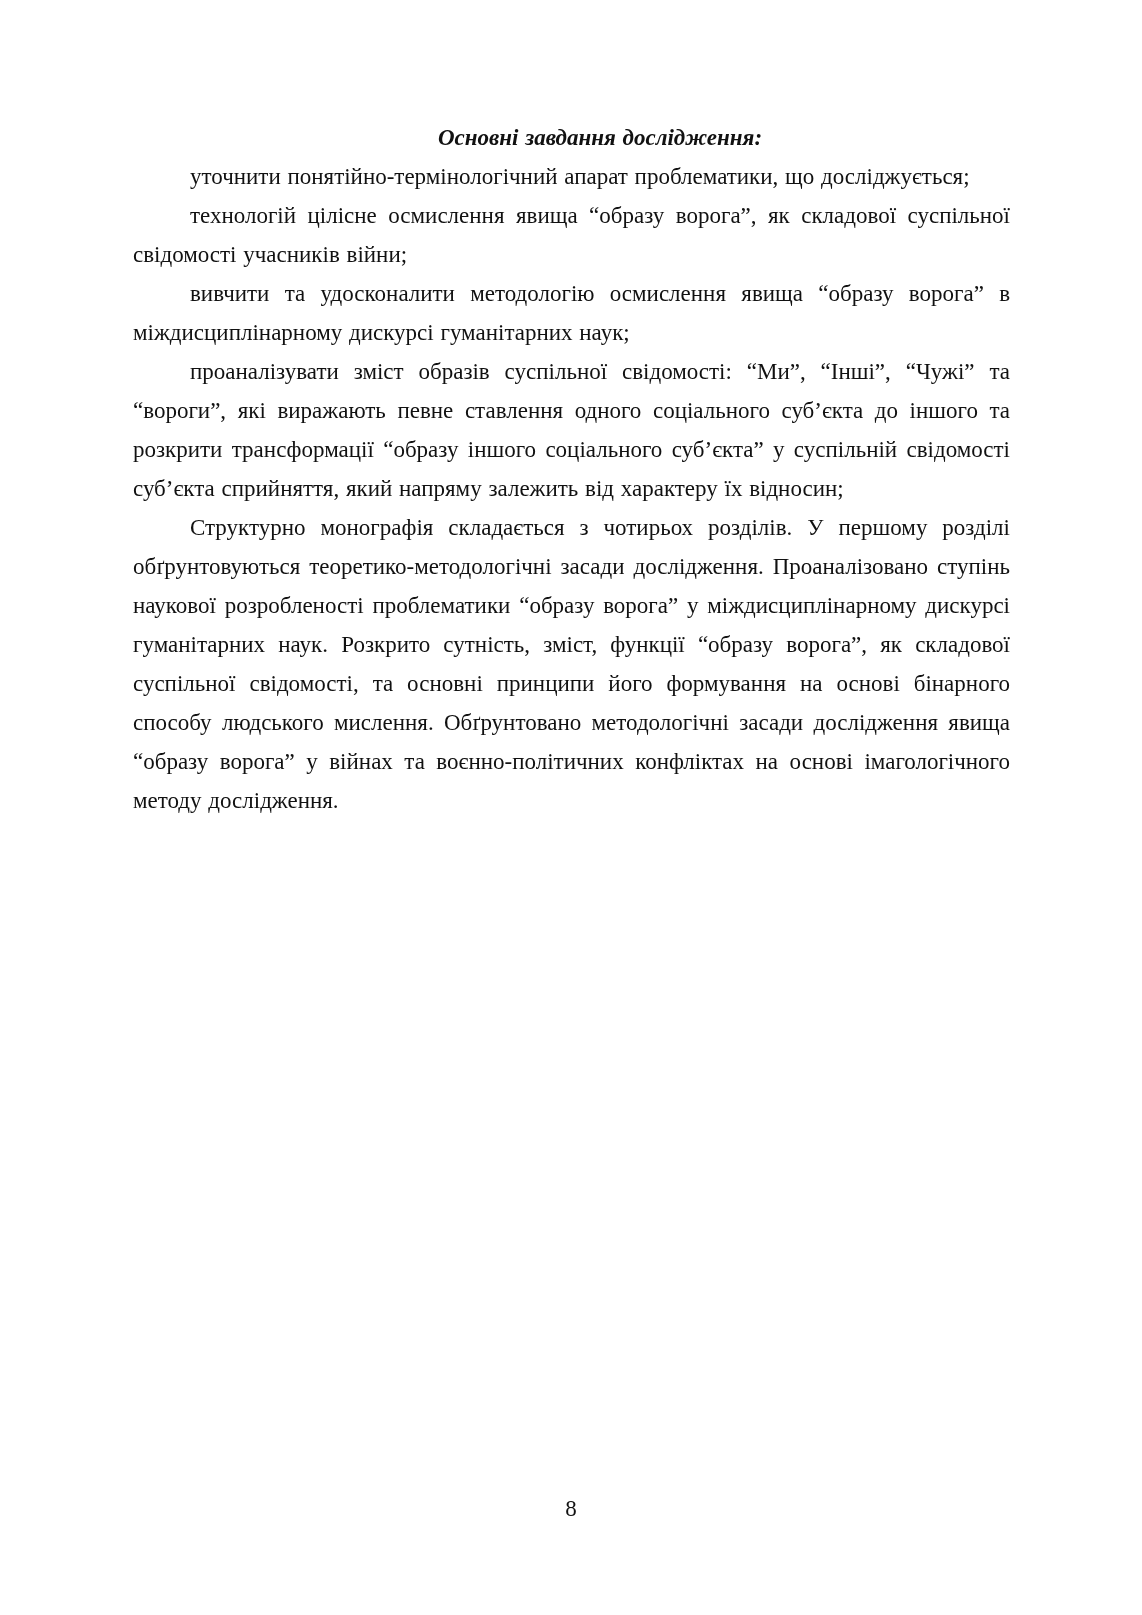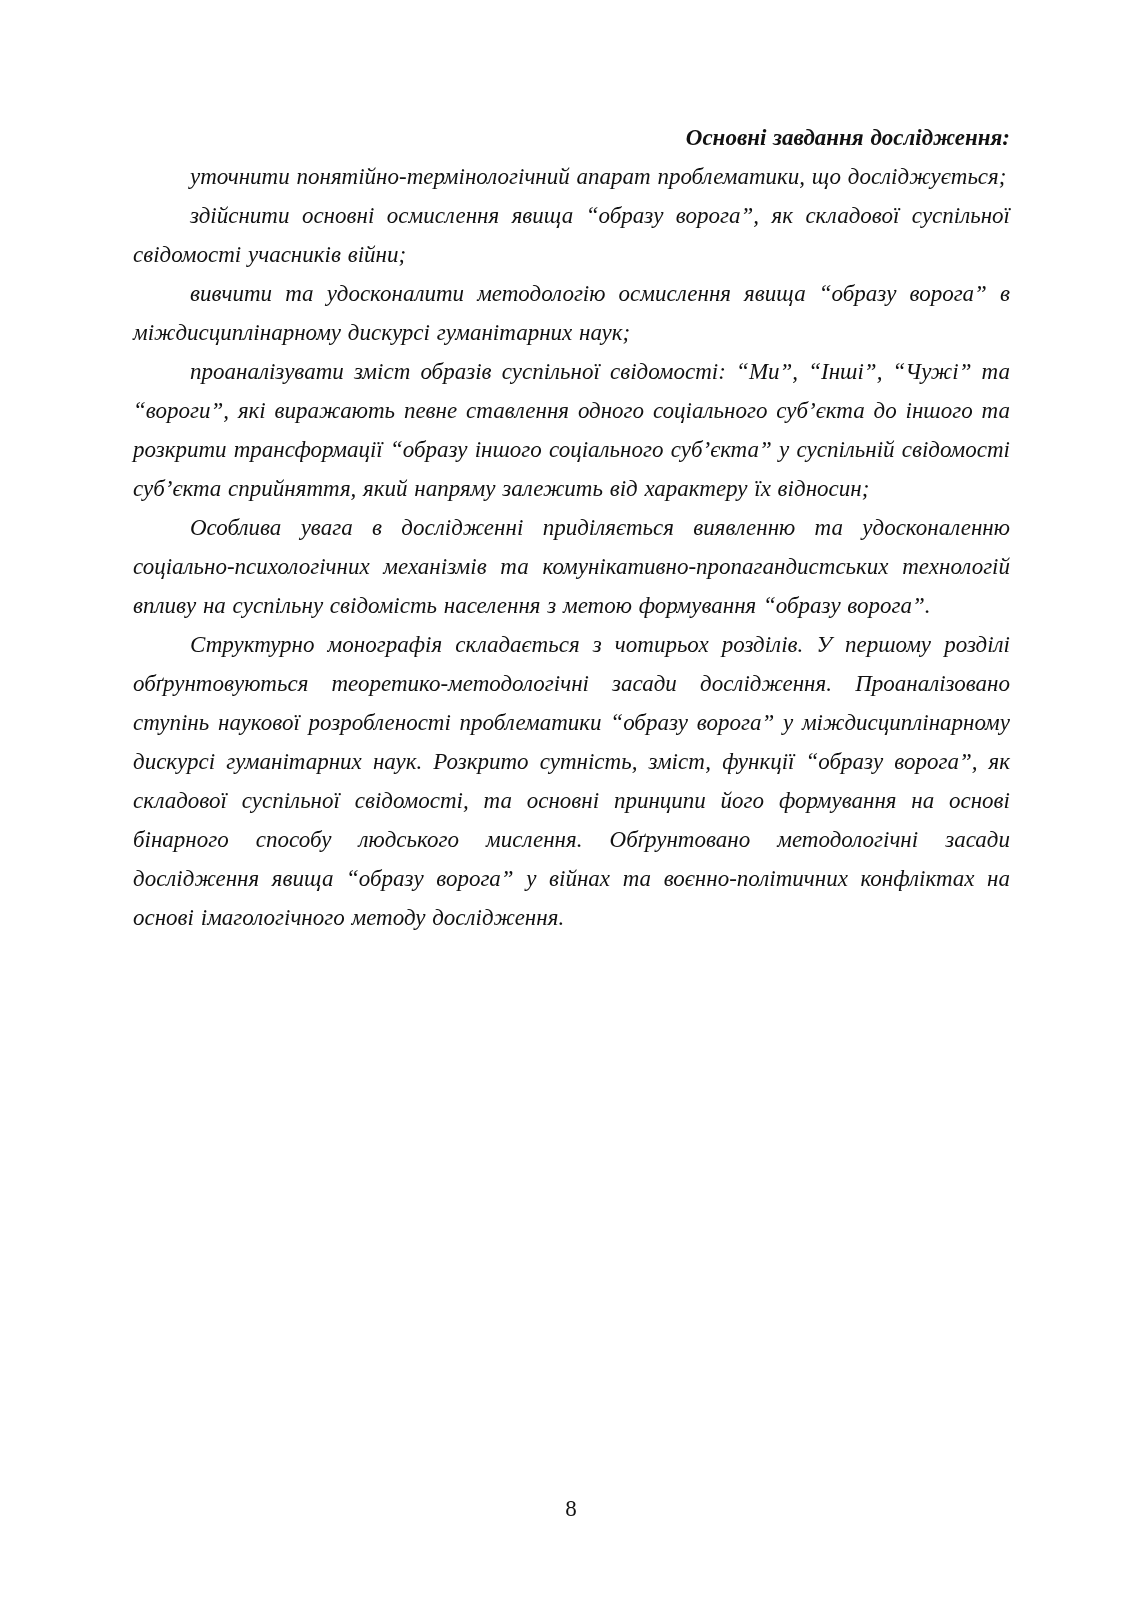--- a/index.html
+++ b/index.html
@@ -24,45 +24,43 @@
     left: 133px;
     width: 877px;
     font-size: 23px;
     line-height: 39px;
   }
   .text-block p {
     margin: 0;
     text-align: justify;
     text-indent: 57px;
     word-spacing: 1px;
-    font-style: italic;
   }
   .text-block p.heading {
     font-weight: bold;
     font-style: italic;
-    text-align: right;
+    text-align: center;
   }
   .page-number {
     position: absolute;
     left: 0;
     right: 0;
     bottom: 92px;
     text-align: center;
     font-size: 23px;
     line-height: 28px;
     color: #111111;
   }
 </style>
 </head>
 <body>
 
 <div class="page">
   <div class="text-block">
     <p class="heading">Основні завдання дослідження:</p>
     <p>уточнити понятійно-термінологічний апарат проблематики, що досліджується;</p>
-    <p>здійснити основні осмислення явища “образу ворога”, як складової суспільної свідомості учасників війни;</p>
+    <p>технологій цілісне осмислення явища “образу ворога”, як складової суспільної свідомості учасників війни;</p>
     <p>вивчити та удосконалити методологію осмислення явища “образу ворога” в міждисциплінарному дискурсі гуманітарних наук;</p>
     <p>проаналізувати зміст образів суспільної свідомості: “Ми”, “Інші”, “Чужі” та “вороги”, які виражають певне ставлення одного соціального суб’єкта до іншого та розкрити трансформації “образу іншого соціального суб’єкта” у суспільній свідомості суб’єкта сприйняття, який напряму залежить від характеру їх відносин;</p>
-    <p>Особлива увага в дослідженні приділяється виявленню та удосконаленню соціально-психологічних механізмів та комунікативно-пропагандистських технологій впливу на суспільну свідомість населення з метою формування “образу ворога”.</p>
     <p>Структурно монографія складається з чотирьох розділів. У першому розділі обґрунтовуються теоретико-методологічні засади дослідження. Проаналізовано ступінь наукової розробленості проблематики “образу ворога” у міждисциплінарному дискурсі гуманітарних наук. Розкрито сутність, зміст, функції “образу ворога”, як складової суспільної свідомості, та основні принципи його формування на основі бінарного способу людського мислення. Обґрунтовано методологічні засади дослідження явища “образу ворога” у війнах та воєнно-політичних конфліктах на основі імагологічного методу дослідження.</p>
   </div>
   <div class="page-number">8</div>
 </div>
 
 </body></html>

